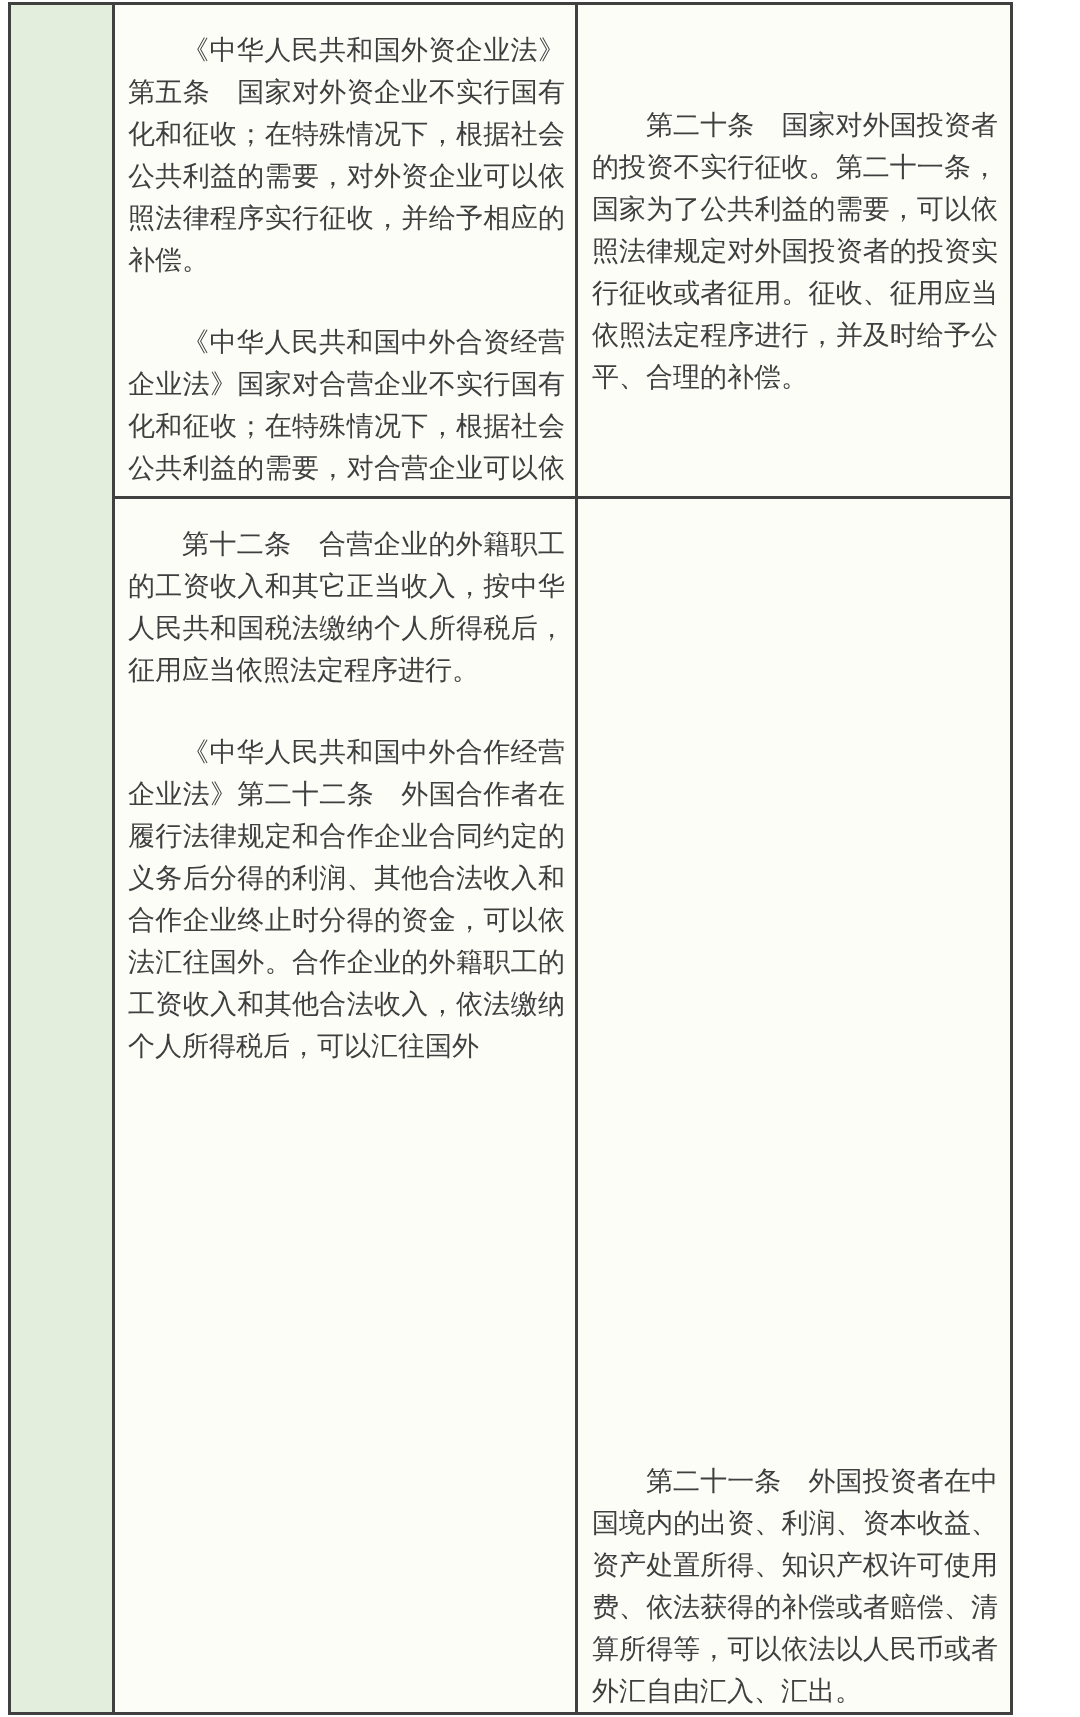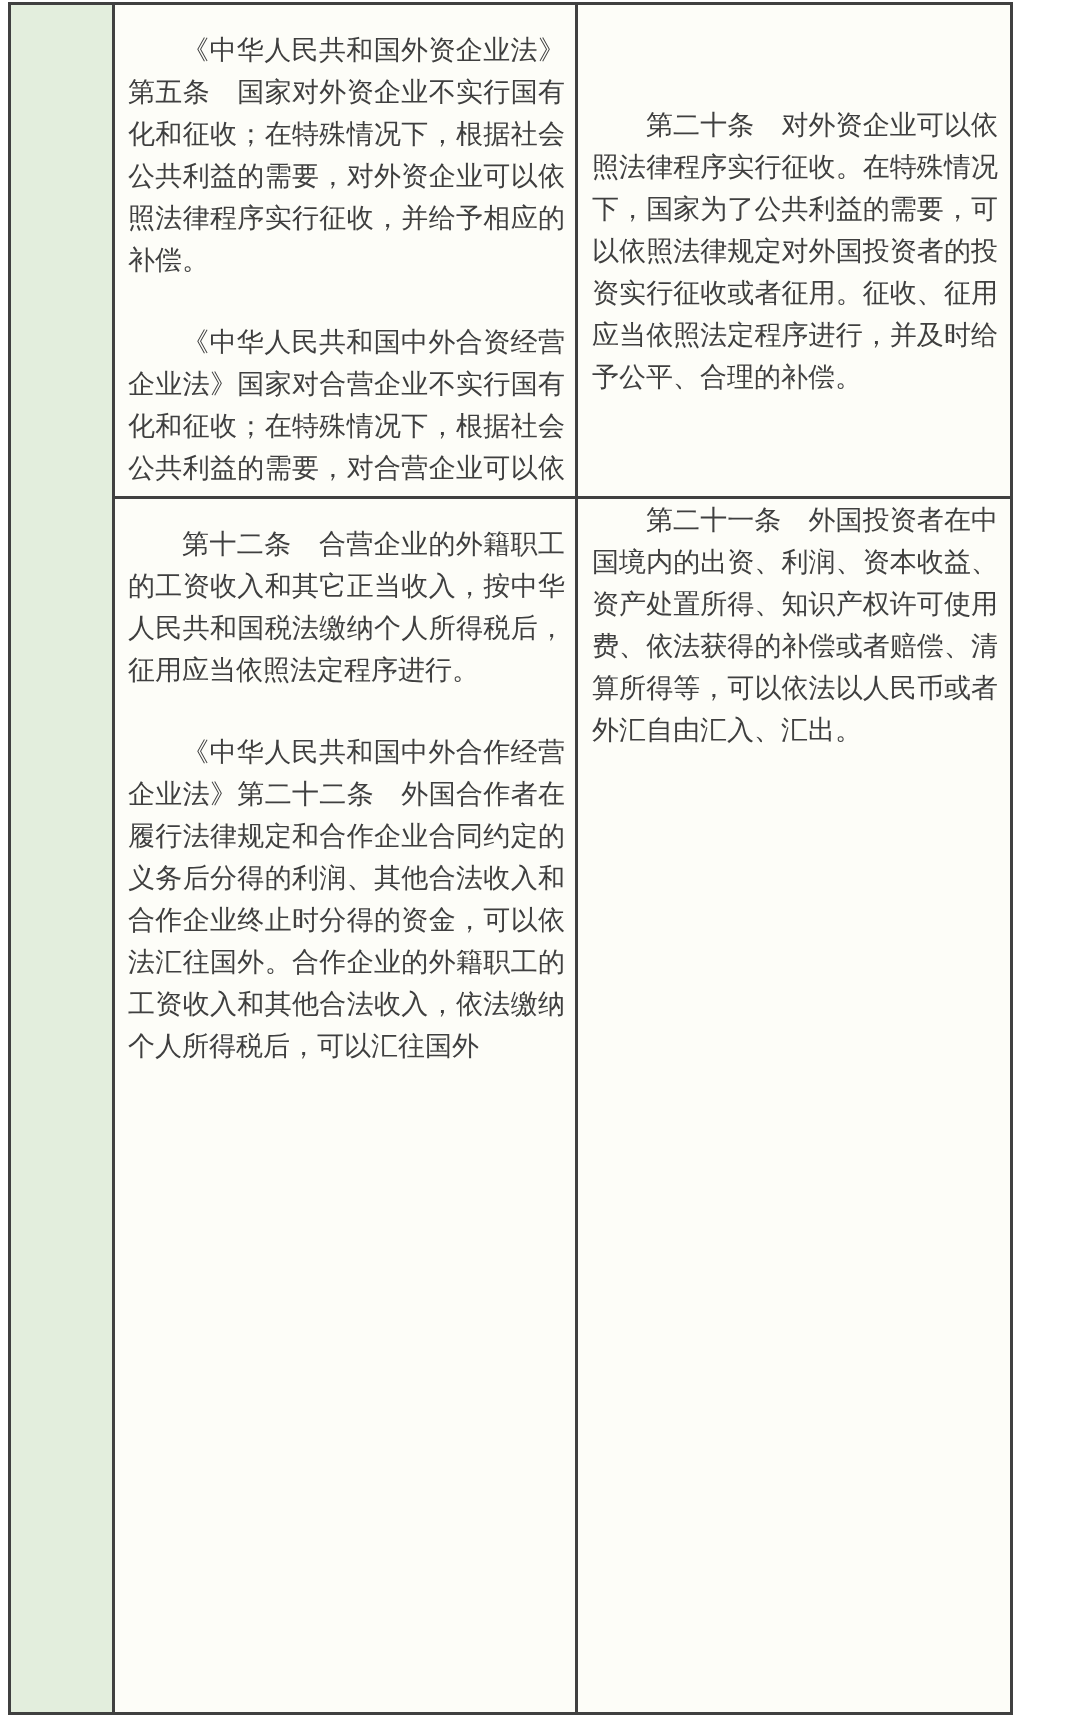--- a/index.html
+++ b/index.html
@@ -53,21 +53,21 @@
   .old2 {
     grid-column: 2;
     grid-row: 2;
     border-right: 3px solid #404040;
   }
   .new2 {
     grid-column: 3;
     grid-row: 2;
     display: flex;
     flex-direction: column;
-    justify-content: flex-start;
+    justify-content: flex-end;
     border-radius: 11px;
   }
   .cell p {
     margin: 0;
     font-size: 27px;
     line-height: 42px;
     color: #3f3f3f;
     text-align: justify;
     text-indent: 2em;
   }
@@ -88,21 +88,21 @@
   <div class="comparison-table">
 
     <div class="cell category"></div>
 
     <div class="cell old-law old1">
       <p>《中华人民共和国外资企业法》第五条　国家对外资企业不实行国有化和征收；在特殊情况下，根据社会公共利益的需要，对外资企业可以依照法律程序实行征收，并给予相应的补偿。</p>
       <p>《中华人民共和国中外合资经营企业法》国家对合营企业不实行国有化和征收；在特殊情况下，根据社会公共利益的需要，对合营企业可以依照法律程序实行征收，并给予相应的补偿。</p>
     </div>
 
     <div class="cell new-law new1">
-      <p>第二十条　对外资企业可以依照法律程序实行征收。在特殊情况下，国家为了公共利益的需要，可以依照法律规定对外国投资者的投资实行征收或者征用。征收、征用应当依照法定程序进行，并及时给予公平、合理的补偿。</p>
+      <p>第二十条　国家对外国投资者的投资不实行征收。第二十一条，国家为了公共利益的需要，可以依照法律规定对外国投资者的投资实行征收或者征用。征收、征用应当依照法定程序进行，并及时给予公平、合理的补偿。</p>
     </div>
 
     <div class="cell old-law old2">
       <p>第十二条　合营企业的外籍职工的工资收入和其它正当收入，按中华人民共和国税法缴纳个人所得税后，征用应当依照法定程序进行。</p>
       <p>《中华人民共和国中外合作经营企业法》第二十二条　外国合作者在履行法律规定和合作企业合同约定的义务后分得的利润、其他合法收入和合作企业终止时分得的资金，可以依法汇往国外。合作企业的外籍职工的工资收入和其他合法收入，依法缴纳个人所得税后，可以汇往国外</p>
     </div>
 
     <div class="cell new-law new2">
       <p>第二十一条　外国投资者在中国境内的出资、利润、资本收益、资产处置所得、知识产权许可使用费、依法获得的补偿或者赔偿、清算所得等，可以依法以人民币或者外汇自由汇入、汇出。</p>
     </div>

